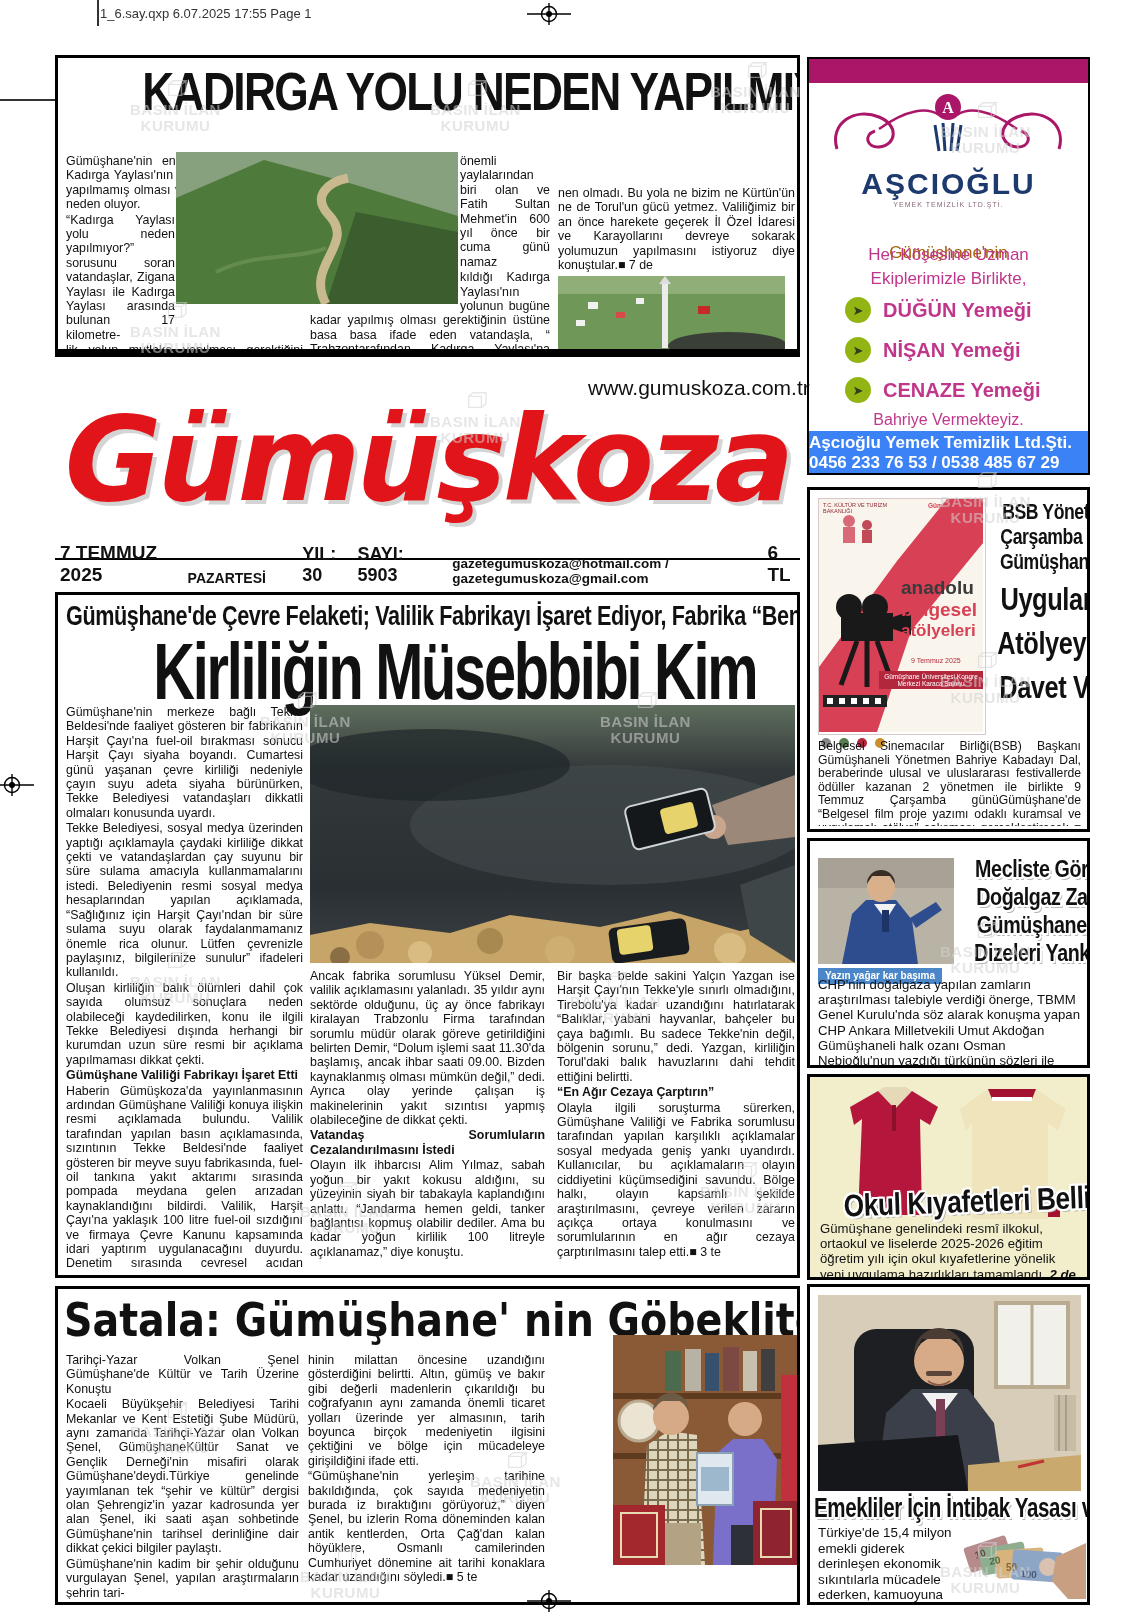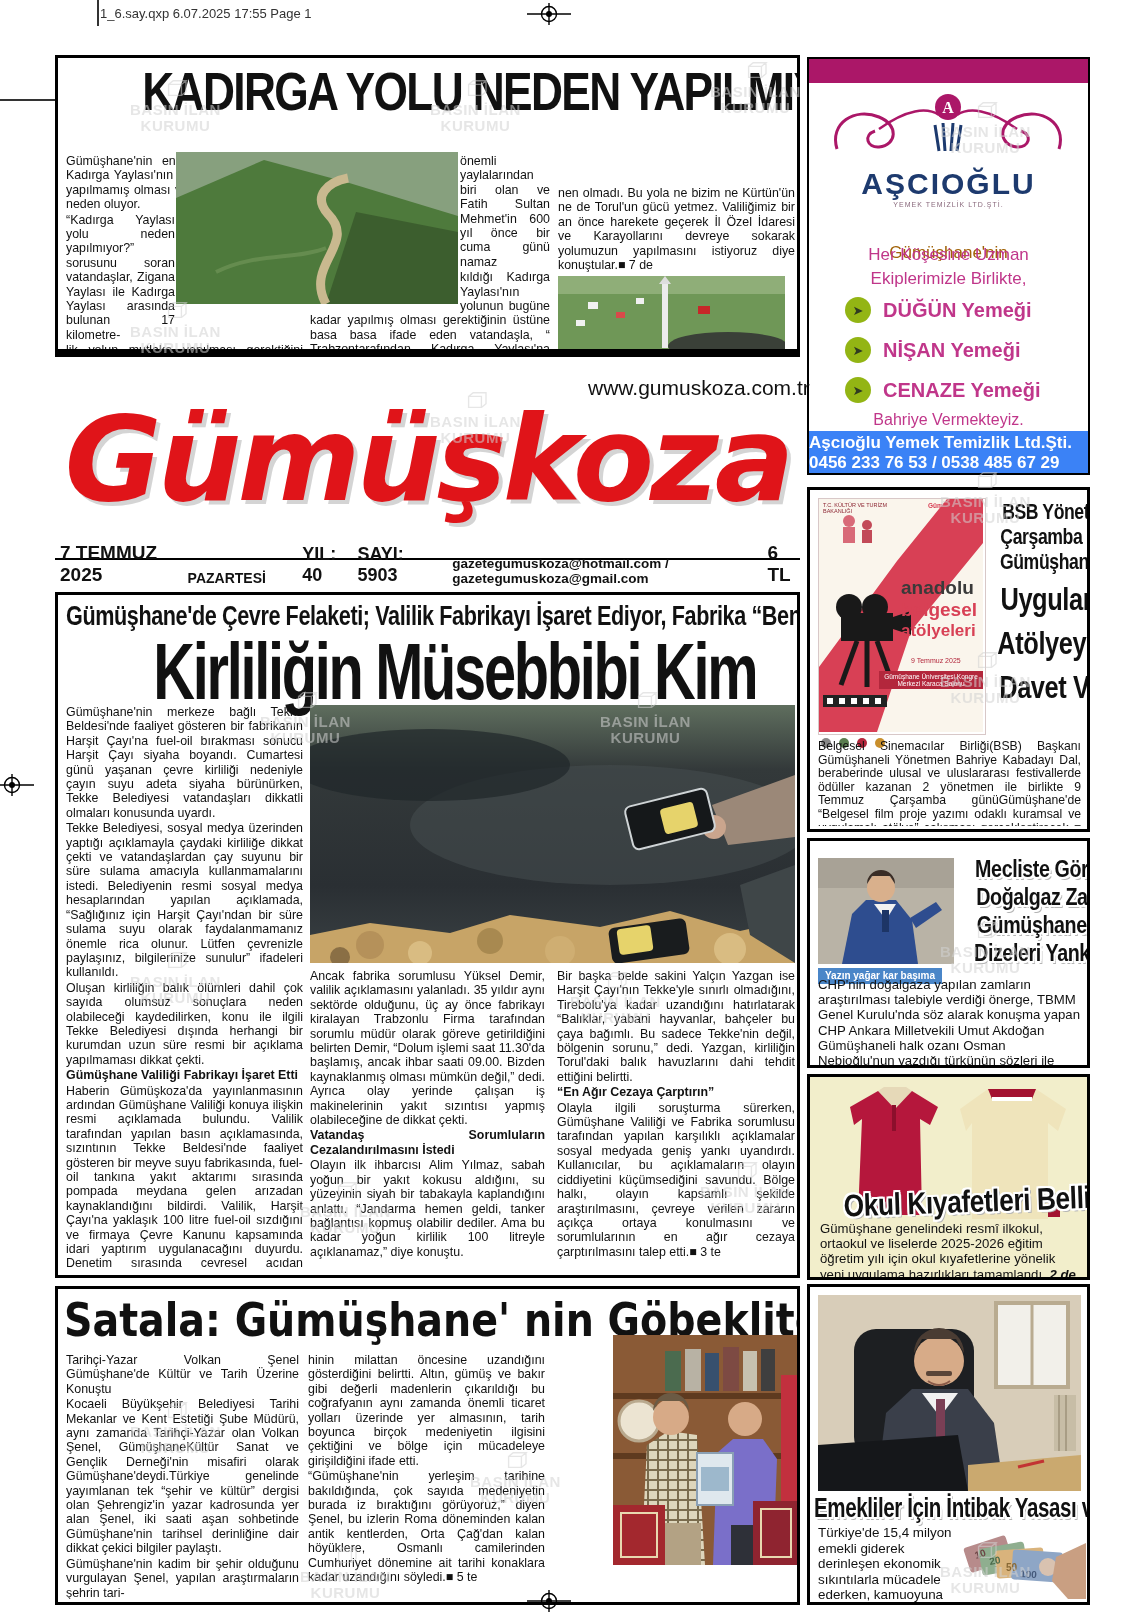--- a/index.html
+++ b/index.html
@@ -128,21 +128,21 @@
   </div>
 
   <div class="abs" style="left:588px;top:376px;font-size:21px;color:#111;">www.gumuskoza.com.tr</div>
   <div class="abs" style="left:60px;top:392px;width:735px;text-align:center;font-family:'DejaVu Sans',sans-serif;font-style:italic;font-weight:bold;font-size:118px;line-height:1.15;color:#e01419;letter-spacing:-4px;text-shadow:4px 4px 0 rgba(170,170,170,.5);">Gümüşkoza</div>
   <div class="rule" style="left:55px;top:558px;width:745px;height:2px;"></div>
   <div class="abs" style="left:60px;top:562px;width:737px;height:24px;display:flex;align-items:flex-end;">
     <span style="font-size:19px;font-weight:bold;">7 TEMMUZ 2025</span>
     <span style="width:24px;"></span>
     <span style="font-size:14px;font-weight:bold;">PAZARTESİ</span>
     <span style="width:48px;"></span>
-    <span style="font-size:18px;font-weight:bold;">YIL: 40</span>
+    <span style="font-size:18px;font-weight:bold;">YIL: 30</span>
     <span style="width:14px;"></span>
     <span style="font-size:18px;font-weight:bold;">SAYI: 5903</span>
     <span style="width:34px;"></span>
     <span style="font-size:13.5px;font-weight:bold;">gazetegumuskoza@hotmail.com / gazetegumuskoza@gmail.com</span>
     <span style="flex:1;"></span>
     <span style="font-size:19px;font-weight:bold;">6 TL</span>
   </div>
 
   <div class="box" style="left:55px;top:592px;width:745px;height:686px;overflow:hidden;">
     <div style="margin:6px 8px 0 8px;">

